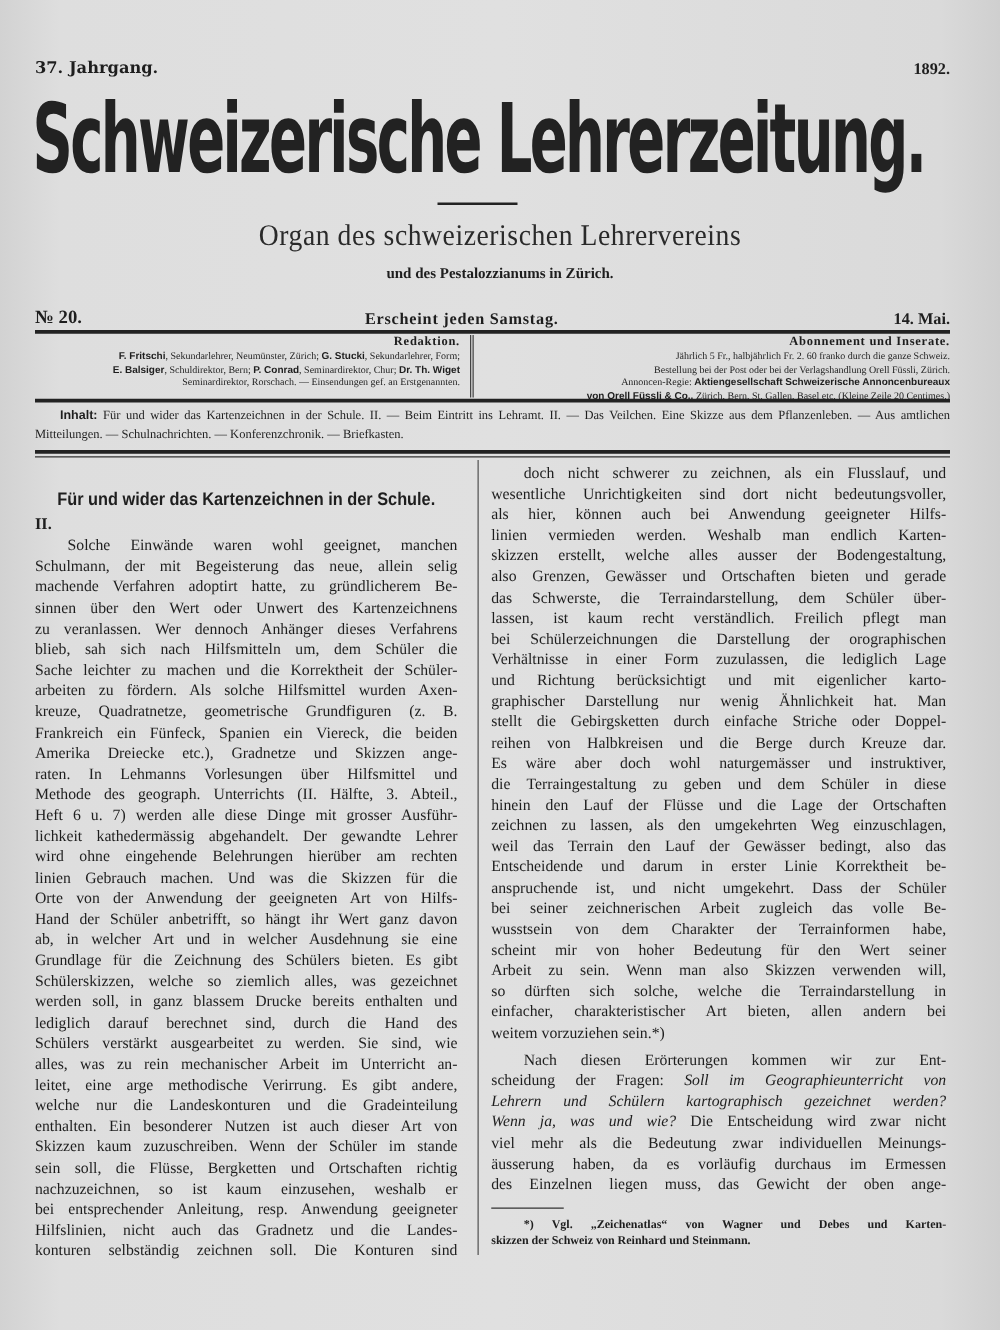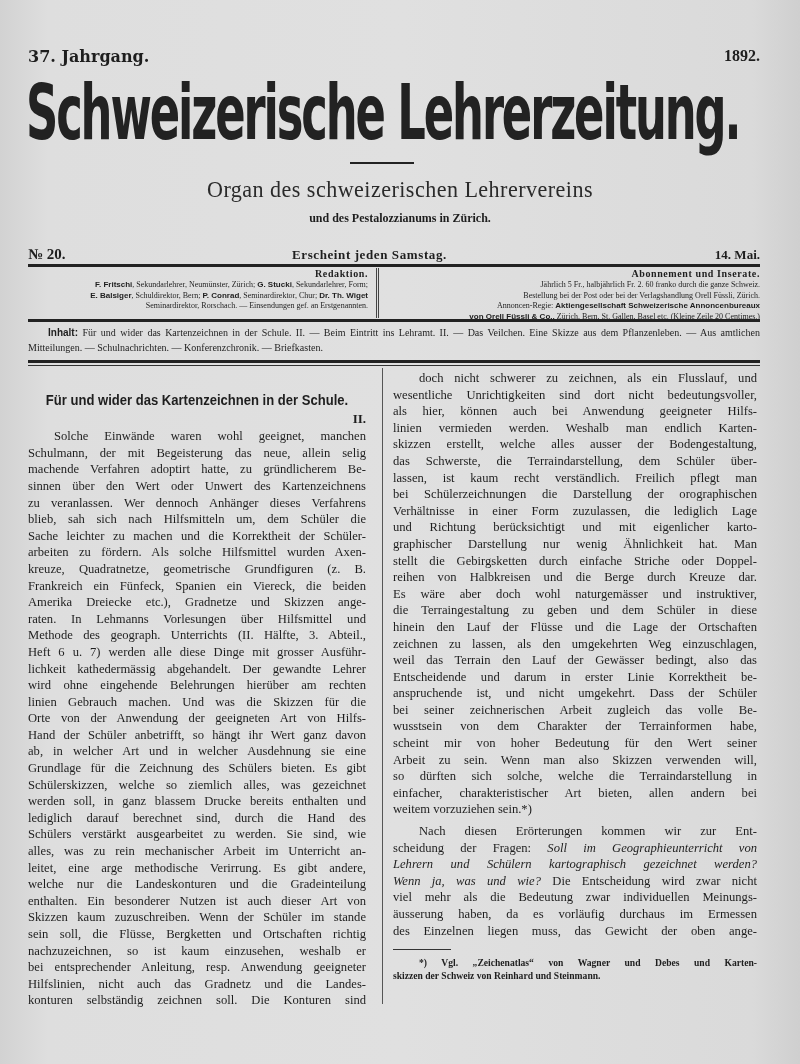--- a/index.html
+++ b/index.html
@@ -5,21 +5,21 @@
   html, body { margin: 0; padding: 0; }
   body {
     width: 800px; height: 1064px; overflow: hidden;
     background: #dcdcdc;
     font-family: "Liberation Serif", "DejaVu Serif", serif;
     color: #1e1e1e;
     position: relative;
   }
   .page { position: absolute; left: 0; top: 0; width: 800px; height: 1064px;
     background: linear-gradient(90deg, #d2d2d2 0%, #dedede 6%, #e0e0e0 50%, #dadada 94%, #cfcfcf 100%); }
-  .vol, .year { position: absolute; top: 47px; font-weight: bold; font-size: 16px; font-family: "DejaVu Serif", serif; }
+  .vol, .year { position: absolute; top: 47px; font-weight: bold; font-size: 13px; font-family: "DejaVu Serif", serif; }
   .vol { left: 28px; }
   .year { right: 40px; font-family: Liberation Serif, serif; }
   .masthead { position: absolute; left: 26px; top: 74px; width: 740px; height: 86px;
     font-family: "DejaVu Sans", sans-serif; font-weight: bold; font-size: 64px; letter-spacing: -3px;
     transform: scaleX(0.70) scaleY(1.2); transform-origin: left top; white-space: nowrap; line-height: 64px; color: #222; }
   .mast-rule { position: absolute; left: 350px; top: 162px; width: 64px; height: 2px; background: #222; }
   .organ { position: absolute; left: 0; width: 800px; top: 176px; text-align: center; font-size: 24px; letter-spacing: 0.5px; color: #2a2a2a; transform: scaleX(0.92); }
   .pestal { position: absolute; left: 0; width: 800px; top: 211px; text-align: center; font-size: 12px; font-weight: bold; }
   .issue-row { position: absolute; left: 28px; right: 40px; top: 246px; height: 18px; font-size: 13px; }
   .issue-no { position: absolute; left: 0; top: 0; font-weight: bold; font-size: 15px; }
@@ -33,21 +33,21 @@
   .box-vrule { position: absolute; left: 376px; top: 268px; width: 3px; height: 50px; border-left: 1px solid #444; border-right: 1px solid #444; box-sizing: border-box; }
   .box h3 { margin: 0; font-size: 10px; font-weight: bold; letter-spacing: 0.6px; line-height: 12px; }
   .box .sans { font-family: "Liberation Sans", sans-serif; font-weight: bold; }
   .toc { position: absolute; left: 28px; right: 40px; top: 325px; font-size: 10px; line-height: 15px; text-indent: 20px; text-align: justify; }
   .toc b { font-family: "Liberation Sans", sans-serif; margin-top: 32px; }
   .col { position: absolute; top: 372px; font-size: 12.6px; line-height: 16.6px; text-align: justify; hyphens: manual; }
   .col-left { left: 28px; width: 338px; margin-top: 16px; }
   .col-right { left: 393px; width: 364px; top: 370px; }
   .col-divider { position: absolute; left: 382px; top: 368px; width: 1px; height: 636px; background: #555; }
   .art-title { font-family: "Liberation Sans", sans-serif; font-weight: bold; font-size: 14.5px; text-align: center; margin: 4px 0 2px; transform: scaleX(0.9); white-space: nowrap; }
-  .art-part { text-align: right; font-weight: bold; font-size: 13px; margin-bottom: 1px; }
+  .art-part { text-align: left; font-weight: bold; font-size: 13px; margin-bottom: 1px; }
   .fn-rule { width: 58px; height: 1px; background: #333; margin: 10px 0 6px; }
   .footnote { font-size: 9.6px; line-height: 13px; text-indent: 26px; font-weight: bold; }
   .line { display: block; text-align-last: justify; }
   .line.last { text-align-last: left; }
 </style>
 </head>
 <body>
 
 <div class="page">
 
@@ -159,20 +159,21 @@
       </div>
   </div>
 
   <div class="col col-right">
     <div id="right-lines">
         <span class="line" style="text-indent: 26px;">doch nicht schwerer zu zeichnen, als ein Flusslauf, und</span>
         <span class="line">wesentliche Unrichtigkeiten sind dort nicht bedeutungsvoller,</span>
         <span class="line">als hier, können auch bei Anwendung geeigneter Hilfs-</span>
         <span class="line">linien vermieden werden. Weshalb man endlich Karten-</span>
         <span class="line">skizzen erstellt, welche alles ausser der Bodengestaltung,</span>
+        <span class="line">also Grenzen, Gewässer und Ortschaften bieten und gerade</span>
         <span class="line">das Schwerste, die Terraindarstellung, dem Schüler über-</span>
         <span class="line">lassen, ist kaum recht verständlich. Freilich pflegt man</span>
         <span class="line">bei Schülerzeichnungen die Darstellung der orographischen</span>
         <span class="line">Verhältnisse in einer Form zuzulassen, die lediglich Lage</span>
         <span class="line">und Richtung berücksichtigt und mit eigenlicher karto-</span>
         <span class="line">graphischer Darstellung nur wenig Ähnlichkeit hat. Man</span>
         <span class="line">stellt die Gebirgsketten durch einfache Striche oder Doppel-</span>
         <span class="line">reihen von Halbkreisen und die Berge durch Kreuze dar.</span>
         <span class="line">Es wäre aber doch wohl naturgemässer und instruktiver,</span>
         <span class="line">die Terraingestaltung zu geben und dem Schüler in diese</span>

